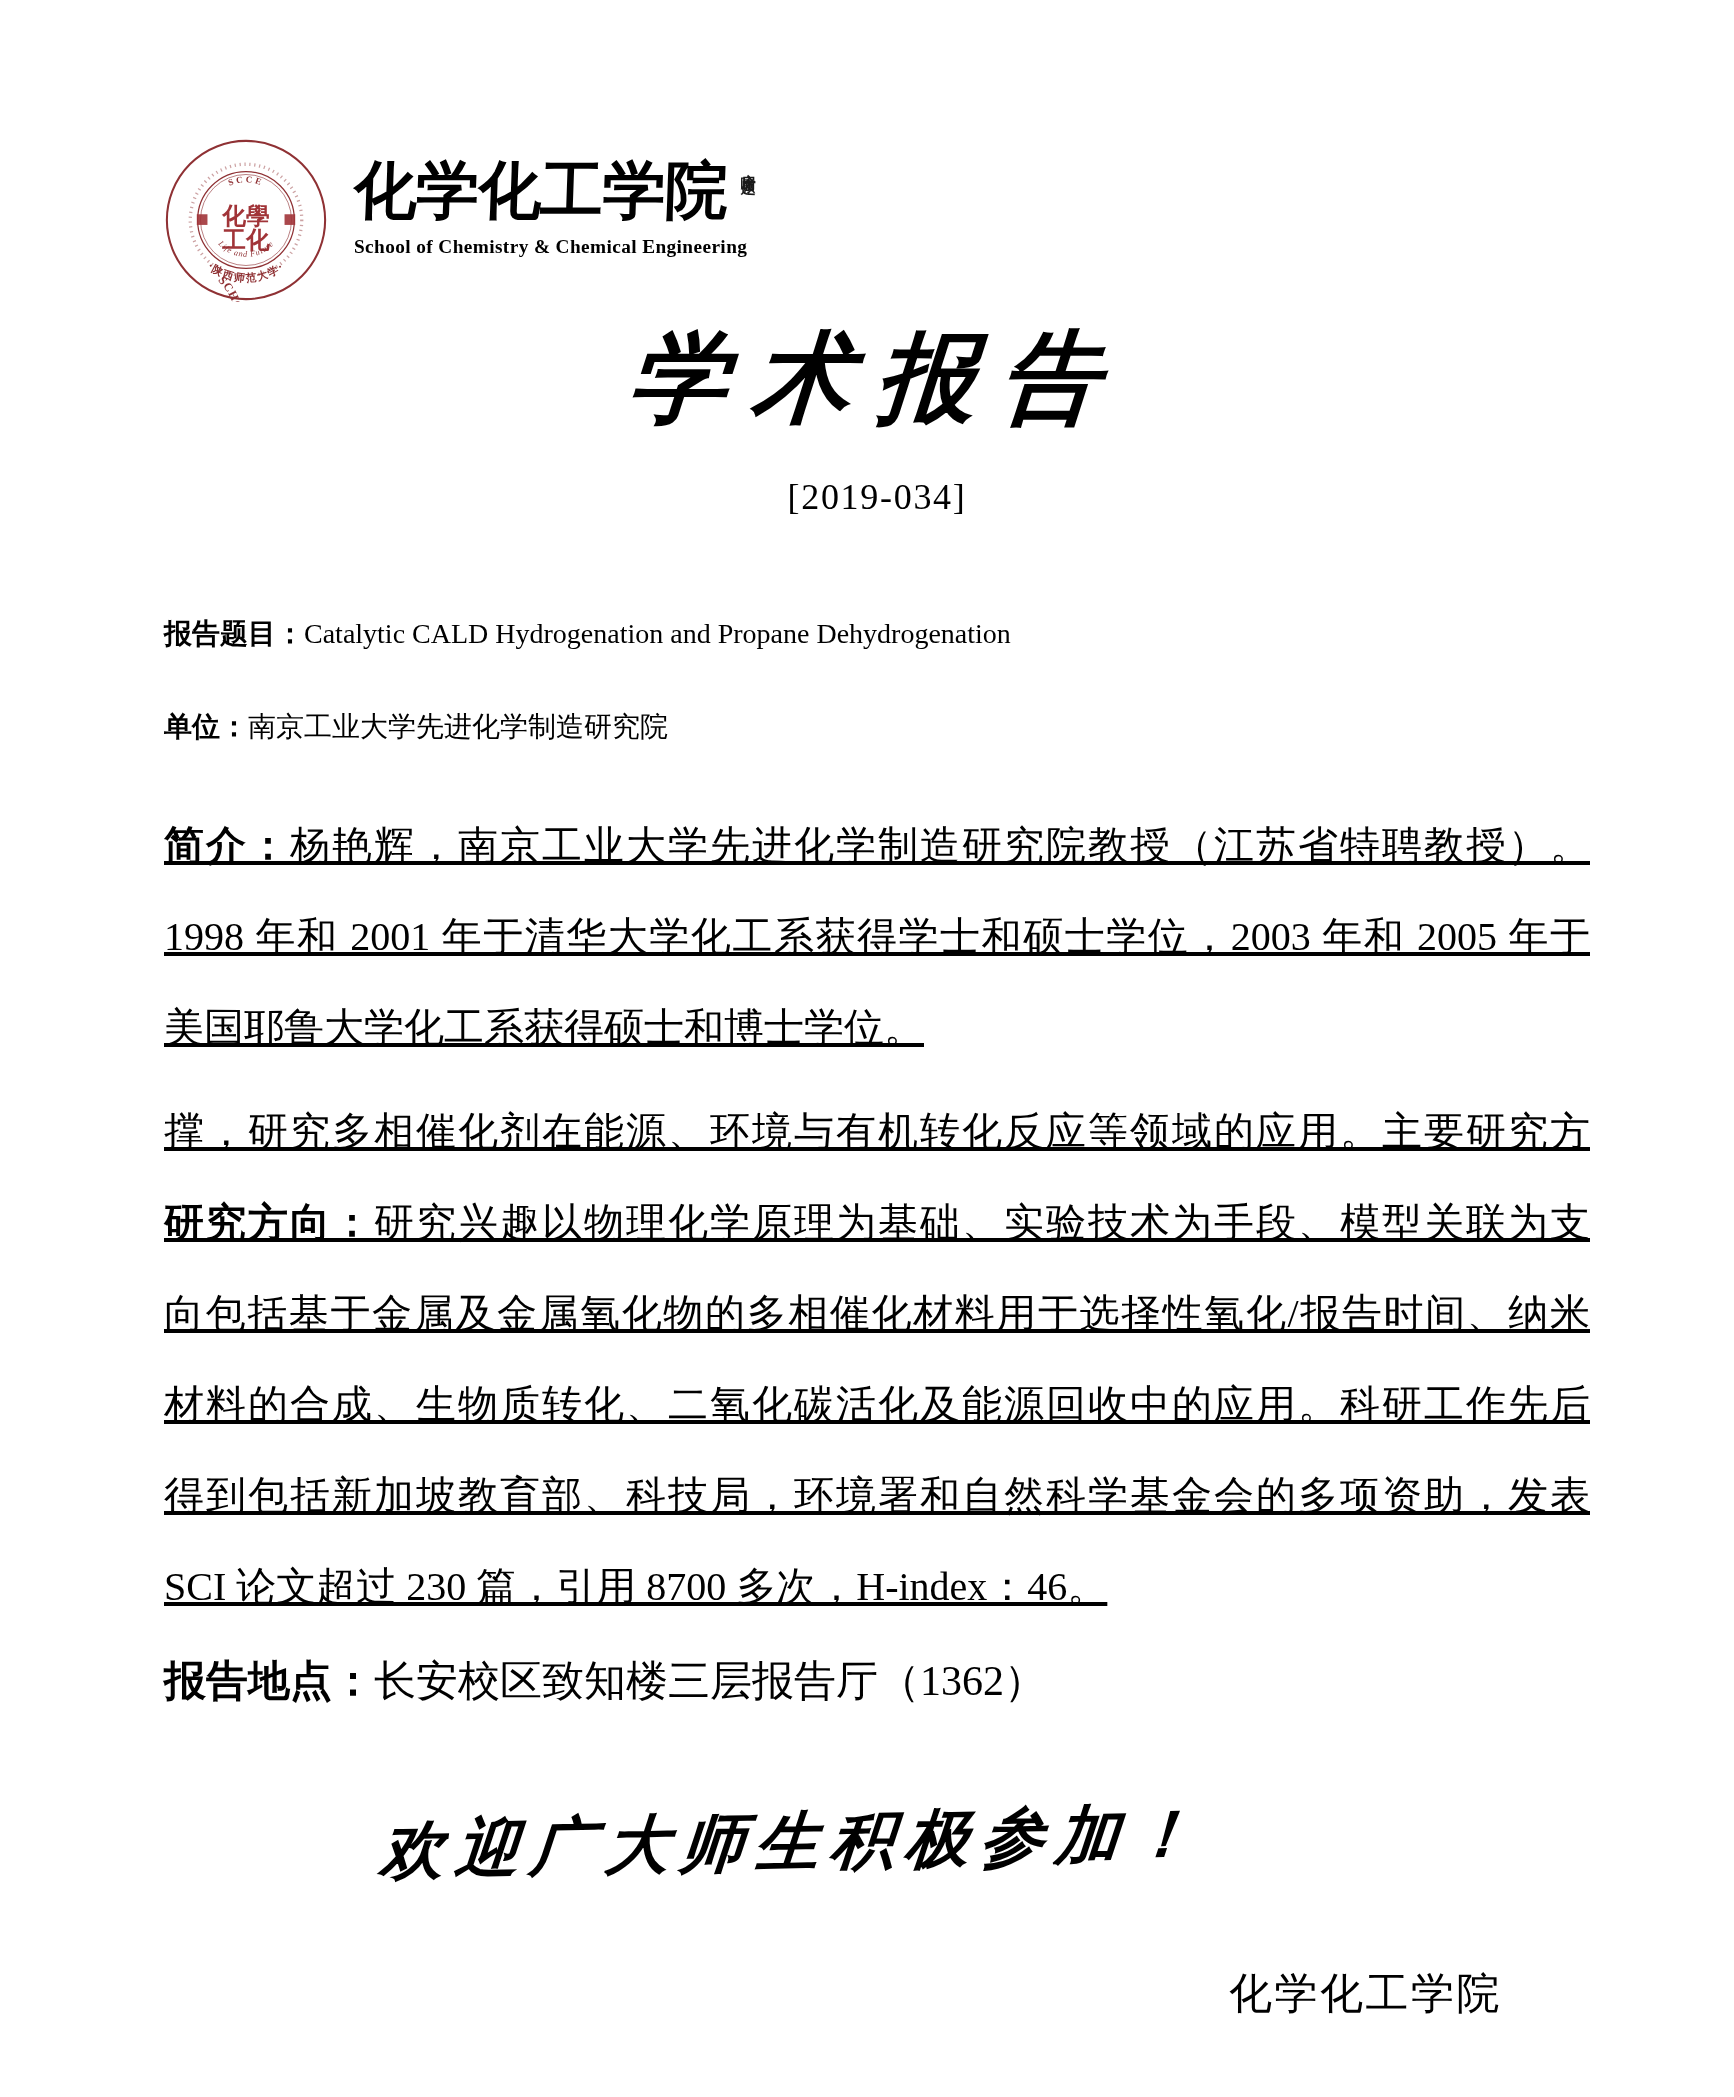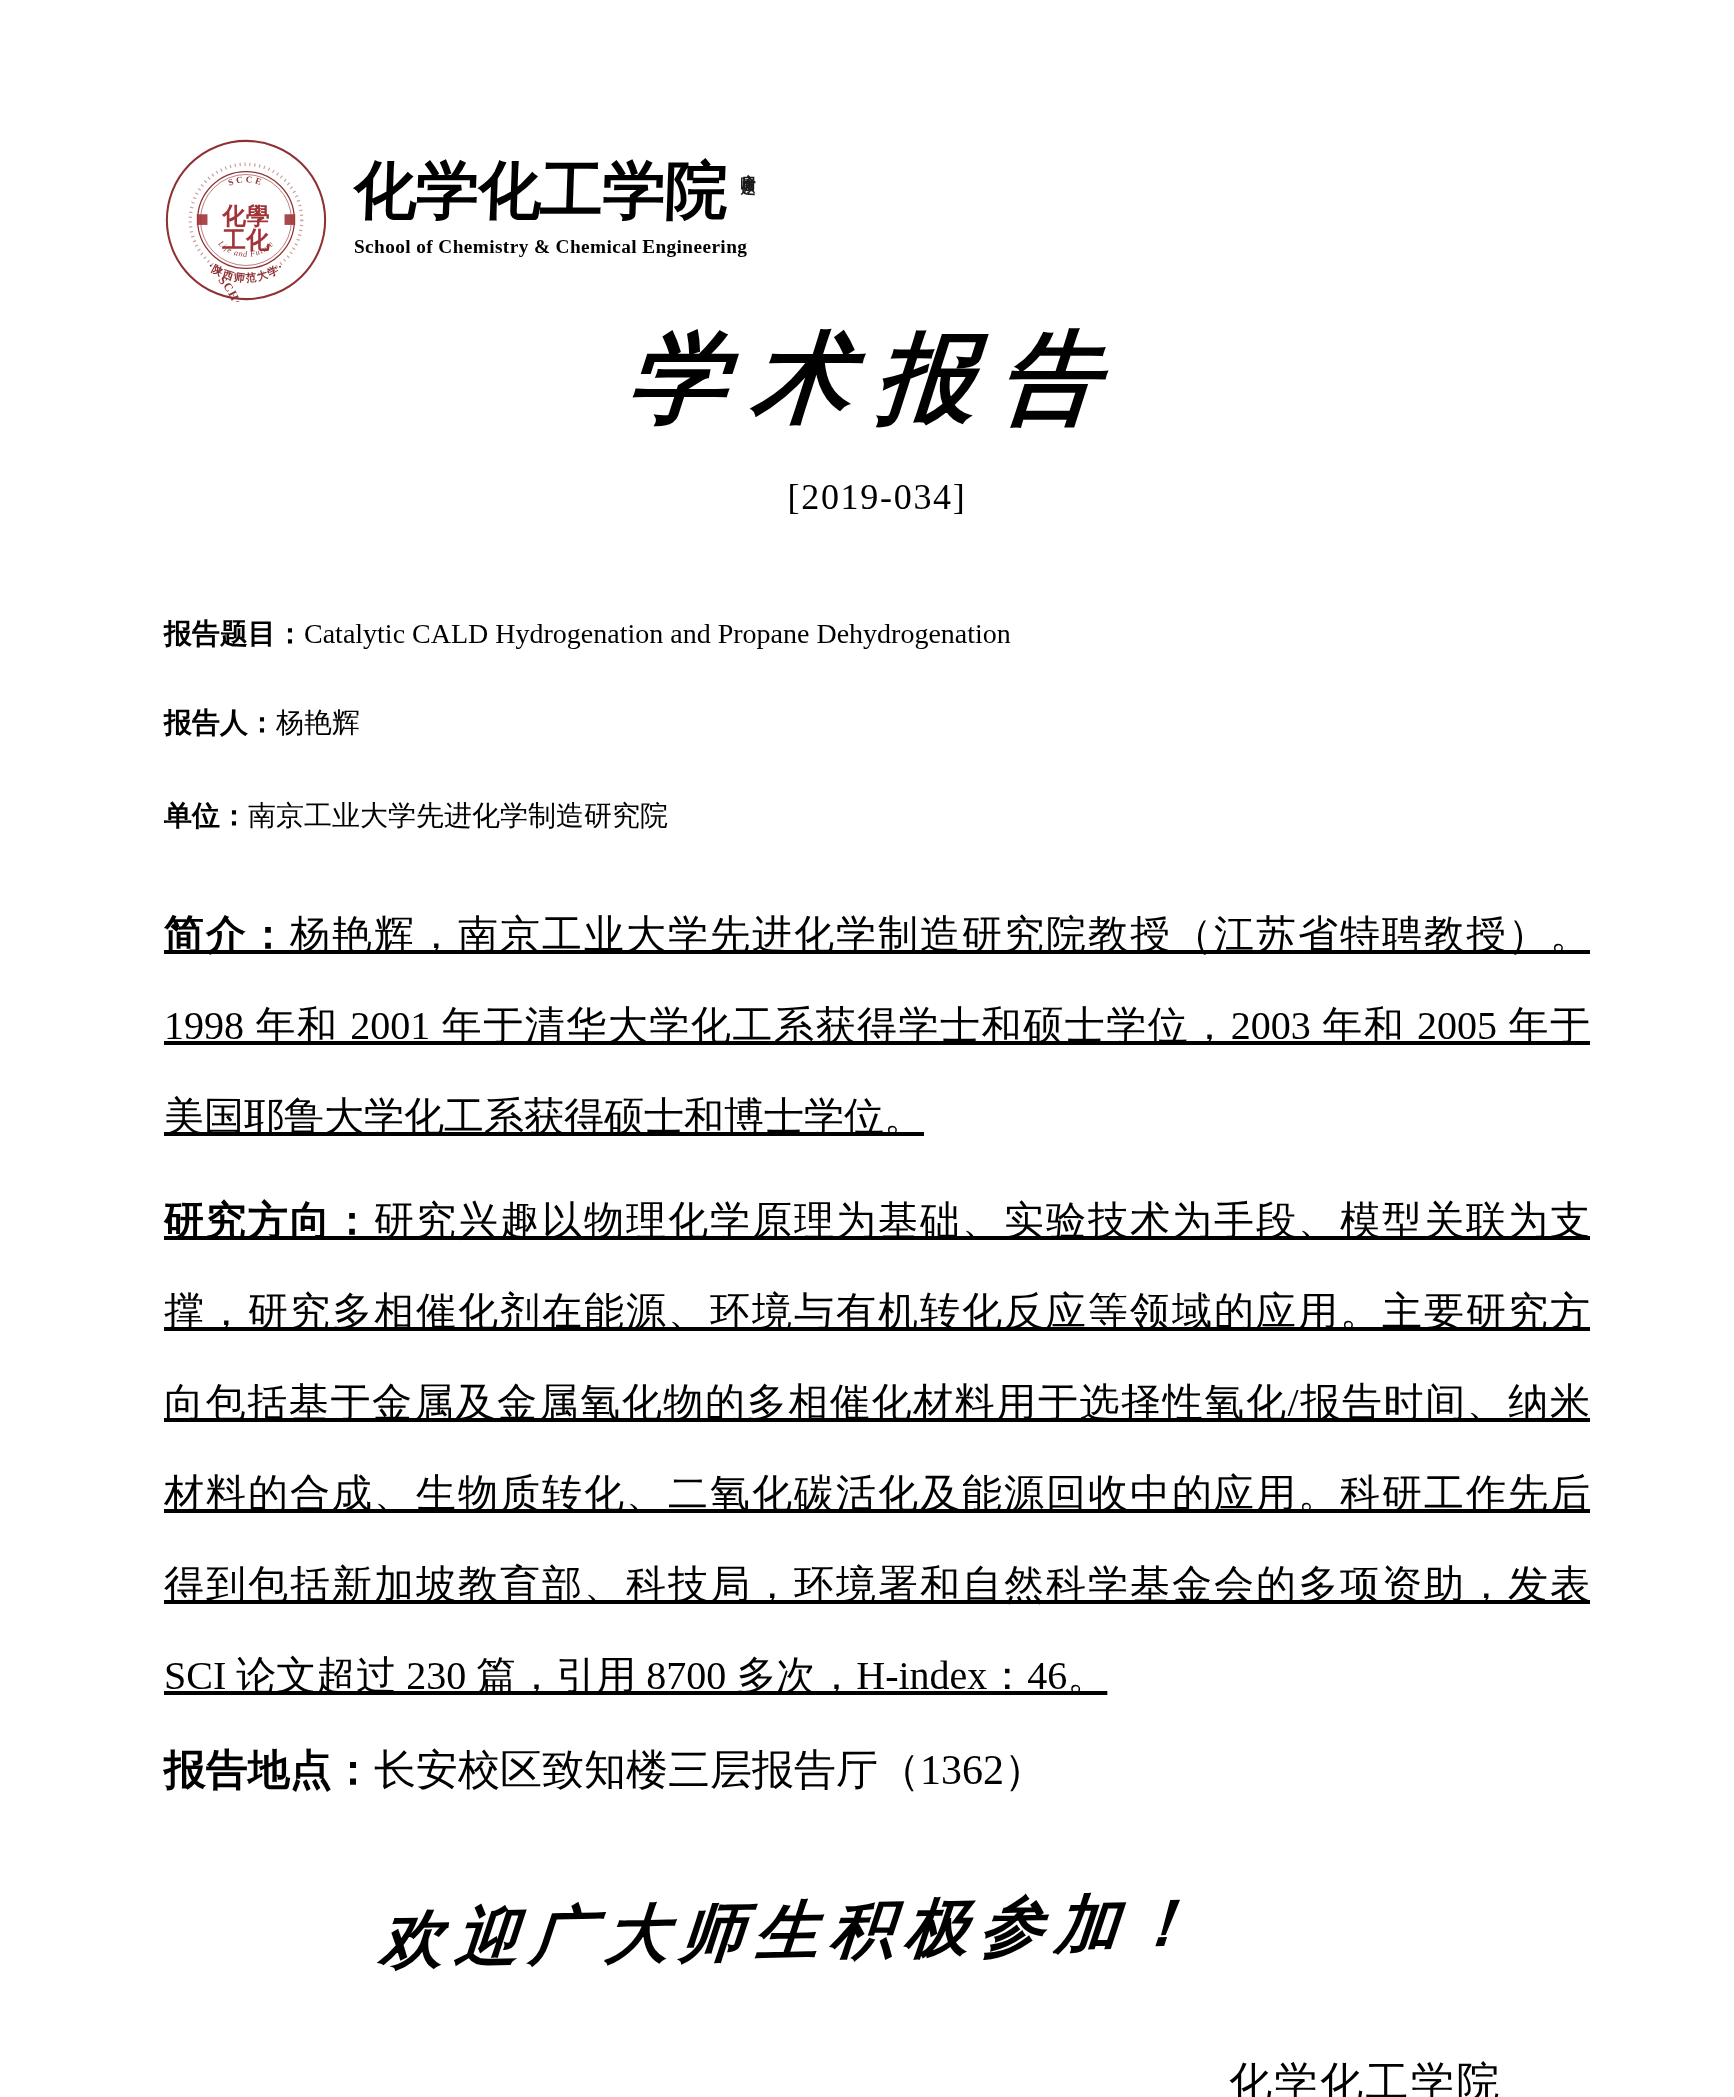--- a/index.html
+++ b/index.html
@@ -117,41 +117,38 @@
     </div>
   </div>
 
   <div class="title">学术报告</div>
   <div class="report-no">[2019-034]</div>
 
   <div class="fields">
     <div class="field-line">
       <span class="label">报告题目：</span><span>Catalytic CALD Hydrogenation and Propane Dehydrogenation</span>
     </div>
-    <div class="field-line">
-      <span class="label">报告人：</span><span>杨艳辉</span>
-    </div>
     <div class="field-line" style="margin-top:4.2px;">
       <span class="label">单位：</span><span>南京工业大学先进化学制造研究院</span>
     </div>
   </div>
 
   <div class="para intro">
     <div class="para-line">
       <span class="label">简介：</span><span>杨艳辉，南京工业大学先进化学制造研究院教授（江苏省特聘教授）。</span>
     </div>
     <div class="para-line">1998 年和 2001 年于清华大学化工系获得学士和硕士学位，2003 年和 2005 年于</div>
     <div class="para-line last">美国耶鲁大学化工系获得硕士和博士学位。</div>
   </div>
 
   <div class="para research">
+    <div class="para-line">撑，研究多相催化剂在能源、环境与有机转化反应等领域的应用。主要研究方</div>
     <div class="para-line">
       <span class="label">研究方向：</span><span>研究兴趣以物理化学原理为基础、实验技术为手段、模型关联为支</span>
     </div>
-    <div class="para-line">撑，研究多相催化剂在能源、环境与有机转化反应等领域的应用。主要研究方</div>
     <div class="para-line">向包括基于金属及金属氧化物的多相催化材料用于选择性氧化/报告时间、纳米</div>
     <div class="para-line">材料的合成、生物质转化、二氧化碳活化及能源回收中的应用。科研工作先后</div>
     <div class="para-line">得到包括新加坡教育部、科技局，环境署和自然科学基金会的多项资助，发表</div>
     <div class="para-line last">SCI 论文超过 230 篇，引用 8700 多次，H-index：46。</div>
   </div>
 
   <div class="schedule">
     <div class="sched-line">
       <span class="label">报告地点：</span><span>长安校区致知楼三层报告厅（1362）</span>
     </div>

